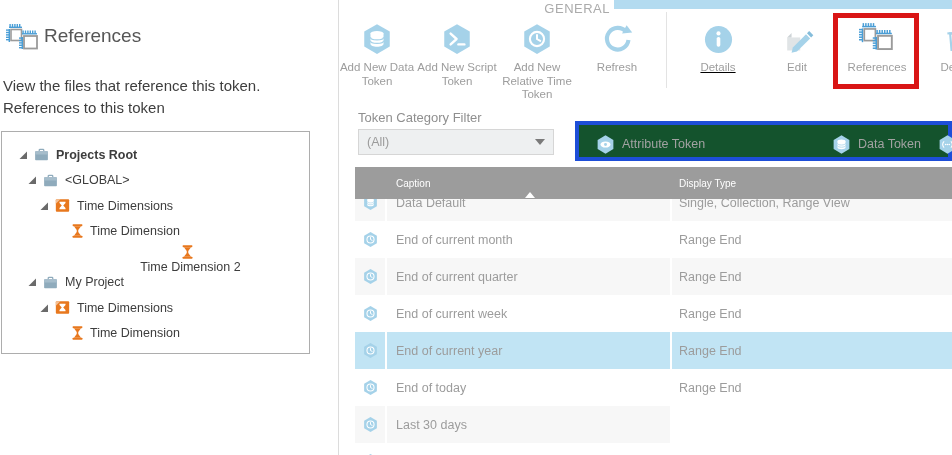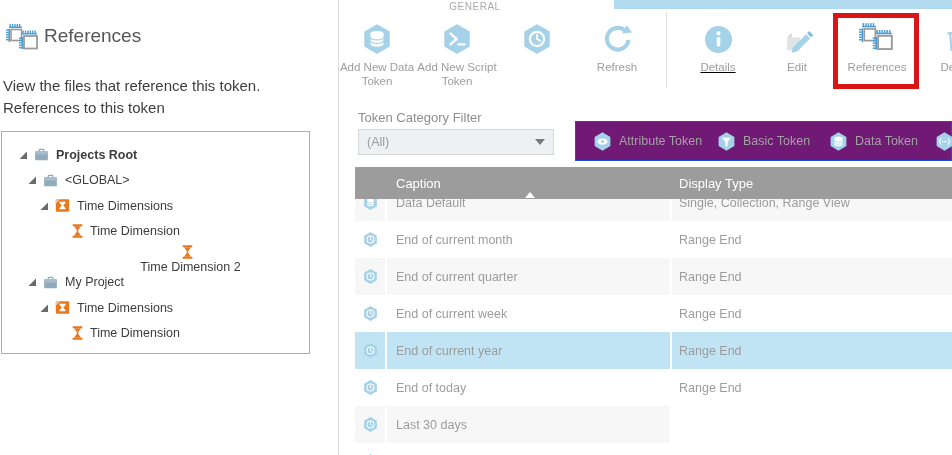--- a/index.html
+++ b/index.html
@@ -13,38 +13,38 @@
   .tree-box { left:1px; top:131px; width:309px; height:223px; border:1px solid #adadad; background:#fff; padding-top:10px; overflow:hidden; }
   .tree-row { height:25.5px; display:flex; align-items:center; font-size:12.5px; color:#3d3d3d; }
   .tree-row .tw { width:10px; height:10px; flex:0 0 10px; margin-right:6px; display:flex; align-items:center; }
   .tree-row .ic { margin-right:7px; display:flex; align-items:center; }
   .tree-row.bold { font-weight:bold; }
 
   .v-divider { left:338px; top:0; width:1px; height:455px; background:#dcdcdc; }
 
   
   .top-blue-bar { left:614px; top:0; width:338px; height:9px; }
-  .group-label { left:340px; top:1px; width:270px; text-align:center; font-size:10px; color:#ababab; letter-spacing:0.5px; }
+  .group-label { left:340px; top:1px; width:270px; text-align:right; font-size:13px; color:#ababab; letter-spacing:0.5px; }
   .ribbon-btn { top:14px; width:80px; height:86px; text-align:center; cursor:default; }
   .ribbon-btn .icon { height:40px; margin-top:5px; display:flex; justify-content:center; align-items:center; }
   .ribbon-btn .lbl { margin-top:2px; font-size:11.5px; line-height:13.5px; color:#9d9d9d; }
   .ribbon-sep { left:666px; top:12px; width:1px; height:76px; background:#e3e3e3; }
   .red-box { left:833px; top:13px; width:86px; height:76px; border:5px solid #d91515; z-index:10; }
 
   
   .filter-label { left:358px; top:110px; font-size:13px; color:#8f8f8f; }
   .dropdown { left:358px; top:129px; width:196px; height:26px; background:#eef0f1; border:1px solid #d6d6d6;
     display:flex; align-items:center; font-size:12.5px; color:#9b9b9b; padding:0 8px; }
   .dropdown .arrow { margin-left:auto; display:flex; }
-  .toggle-panel { left:575px; top:121px; width:377px; height:40px; background:#701a75; border:1px solid #1d4ed8; }
+  .toggle-panel { left:575px; top:121px; width:377px; height:40px; background:#14532d; border:4px solid #1d4ed8; }
   .toggle { position:absolute; top:0; height:38px; display:flex; align-items:center; font-size:12.5px; color:#a2a2a2; }
   .toggle .ic { display:flex; margin-right:6px; }
 
   
-  .tbl-header { left:355px; top:167px; width:597px; height:32px; display:flex; color:#fff; font-size:13px; }
+  .tbl-header { left:355px; top:167px; width:597px; height:32px; display:flex; color:#fff; font-size:10px; }
   .tbl-header .h-icon { width:30px; }
   .tbl-header .h-cap { width:283px; display:flex; align-items:center; padding-left:9px; margin-left:2px; position:relative; }
   .tbl-header .h-disp { flex:1; display:flex; align-items:center; padding-left:7px; margin-left:2px; }
   .sort-up { position:absolute; left:50%; bottom:1px; margin-left:-4px; width:0; height:0;
     border-left:5px solid transparent; border-right:5px solid transparent; border-bottom:6px solid #fff; }
   .tbl-rows { left:355px; top:199px; width:597px; height:324px; overflow:hidden; }
   .t-row { height:37px; display:flex; }
   .t-row .c { display:flex; align-items:center; font-size:12.5px; color:#9c9c9c; }
   .t-row .c-icon { width:30px; justify-content:center; }
   .t-row .c-cap { width:283px; padding-left:9px; margin-left:2px; }
@@ -234,20 +234,21 @@
     <div class="lbl">Add New Script Token</div>
     </div>
     <div class="abs ribbon-btn" style="left: 497px;">
       <div class="icon">
         <svg width="34" height="34" viewBox="0 0 24 24">
           <polygon points="12,1.5 21,6.75 21,17.25 12,22.5 3,17.25 3,6.75" fill="#a5d2e9"></polygon>
           <circle cx="12" cy="12" r="5" fill="none" stroke="#fff" stroke-width="1.5"></circle>
           <path d="M12 9.2 V12 l2.3 1.3" stroke="#fff" stroke-width="1.4" fill="none" stroke-linecap="round"></path>
         </svg>
       </div>
+    <div class="lbl">Add New Relative Time Token</div>
     </div>
     <div class="abs ribbon-btn" style="left: 577px;">
       <div class="icon">
         <svg width="32" height="32" viewBox="0 0 24 24">
       <path d="M18.8 6.6 A8.1 8.1 0 1 0 20.6 12.8" fill="none" stroke="#a5d2e9" stroke-width="3.1"></path>
       <polygon points="15.8,7.9 23.4,7.2 19.2,1.7" fill="#a5d2e9"></polygon>
         </svg>
       </div>
     <div class="lbl">Refresh</div>
     </div>
@@ -341,29 +342,20 @@
     <div class="toggle" style="left: 16px;">
       <span class="ic">
         <svg width="21" height="21" viewBox="0 0 24 24">
           <polygon points="12,1.5 21,6.75 21,17.25 12,22.5 3,17.25 3,6.75" fill="#a5d2e9"></polygon>
           <ellipse cx="12" cy="12" rx="5.7" ry="3.5" fill="#fff"></ellipse>
           <circle cx="12" cy="12" r="1.7" fill="#a5d2e9"></circle>
         </svg>
       </span>
       <span>Attribute Token</span>
     </div>
-    <div class="toggle" style="left: 140px;">
-      <span class="ic">
-        <svg width="21" height="21" viewBox="0 0 24 24">
-          <polygon points="12,1.5 21,6.75 21,17.25 12,22.5 3,17.25 3,6.75" fill="#a5d2e9"></polygon>
-          <path d="M6.8 7.6 h10.4 l-4 4.9 v4.3 l-2.4 1.5 v-5.8 z" fill="#fff"></path>
-        </svg>
-      </span>
-      <span>Basic Token</span>
-    </div>
     <div class="toggle" style="left: 252px;">
       <span class="ic">
         <svg width="21" height="21" viewBox="0 0 24 24">
           <polygon points="12,1.5 21,6.75 21,17.25 12,22.5 3,17.25 3,6.75" fill="#a5d2e9"></polygon>
           <ellipse cx="12" cy="8.2" rx="4.6" ry="1.9" fill="#fff"></ellipse>
           <path d="M7.4 8.2 v7.3 c0 1.05 2.06 1.9 4.6 1.9 s4.6 -0.85 4.6 -1.9 V8.2 z" fill="#fff"></path>
           <path d="M7.4 10.7 c0 1.05 2.06 1.9 4.6 1.9 s4.6 -0.85 4.6 -1.9 M7.4 13.2 c0 1.05 2.06 1.9 4.6 1.9 s4.6 -0.85 4.6 -1.9" stroke="#a5d2e9" stroke-width="0.9" fill="none"></path>
         </svg>
       </span>
       <span>Data Token</span>

